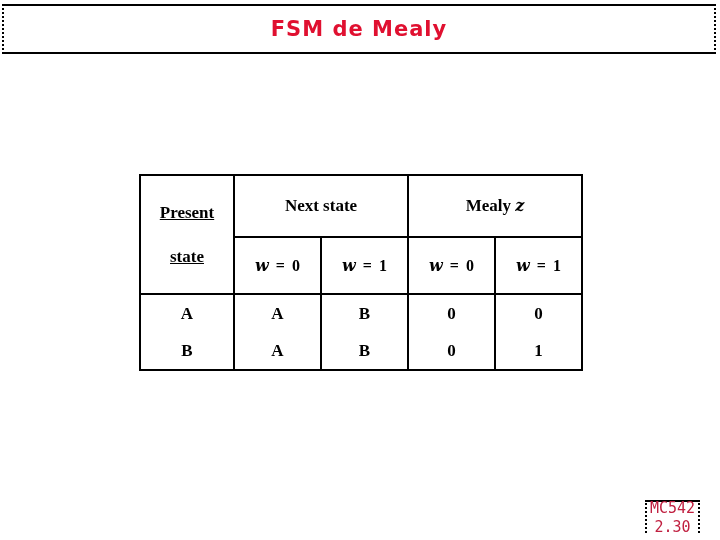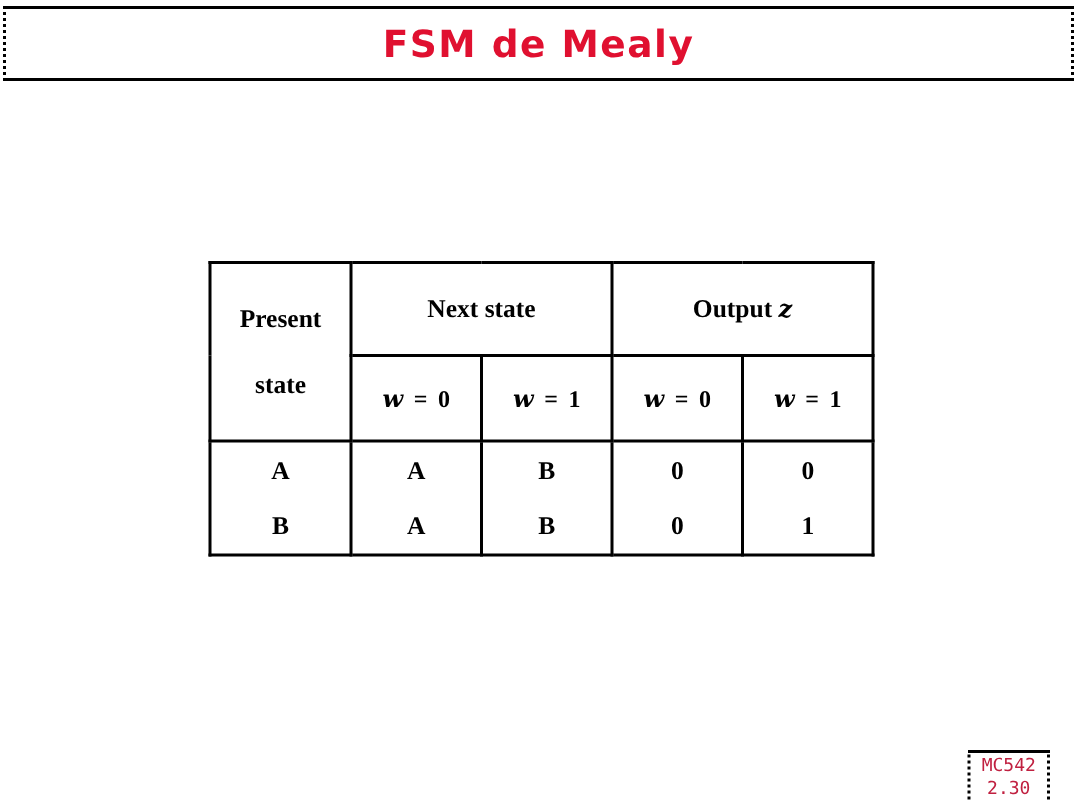--- a/index.html
+++ b/index.html
@@ -27,21 +27,21 @@
     border-left: 2px dotted #000000;
     border-right: 2px dotted #000000;
     box-sizing: border-box;
     display: flex;
     align-items: center;
     justify-content: center;
     background: #ffffff;
   }
   .slide-title {
     font-family: "DejaVu Sans", sans-serif;
-    font-size: 25px;
+    font-size: 21px;
     font-weight: bold;
     color: #e01030;
     letter-spacing: 1px;
     white-space: nowrap;
   }
 
   
   .fsm-table-wrap {
     position: absolute;
     left: 139px;
@@ -69,20 +69,21 @@
     height: 60px;
     font-size: 17px;
   }
   .hdr-sub {
     height: 55px;
     font-size: 16px;
   }
   .cell-present-span {
     font-size: 17px;
     line-height: 2.55;
+    text-decoration: underline;
   }
   .present-line1 { display: block; }
   .present-line2 { display: block; }
 
   .var-w, .var-z {
     font-family: "DejaVu Serif", serif;
     font-style: italic;
     font-weight: bold;
   }
   .var-w { font-size: 16px; }
@@ -113,21 +114,21 @@
     border-bottom: none;
     box-sizing: border-box;
     display: flex;
     flex-direction: column;
     align-items: center;
     justify-content: center;
     background: #ffffff;
   }
   .footer-line {
     font-family: "DejaVu Sans Mono", monospace;
-    font-size: 12px;
+    font-size: 15px;
     color: #c02040;
     line-height: 1.25;
     white-space: nowrap;
   }
 </style>
 </head>
 <body>
 
 <div class="title-bar">
   <span class="slide-title">FSM de Mealy</span>
@@ -146,21 +147,21 @@
 
       <tr>
         <td rowspan="2" class="cell-present-span">
           <span class="present-line1">Present</span>
           <span class="present-line2">state</span>
         </td>
         <td colspan="2" class="hdr-main">
           <span>Next state</span>
         </td>
         <td colspan="2" class="hdr-main">
-          <span>Output</span>
+          <span>Mealy</span>
           <span class="var-z">z</span>
         </td>
       </tr>
 
       <tr>
         <td class="hdr-sub">
           <span class="var-w">w</span>
           <span class="eq-sign">=</span>
           <span>0</span>
         </td>

